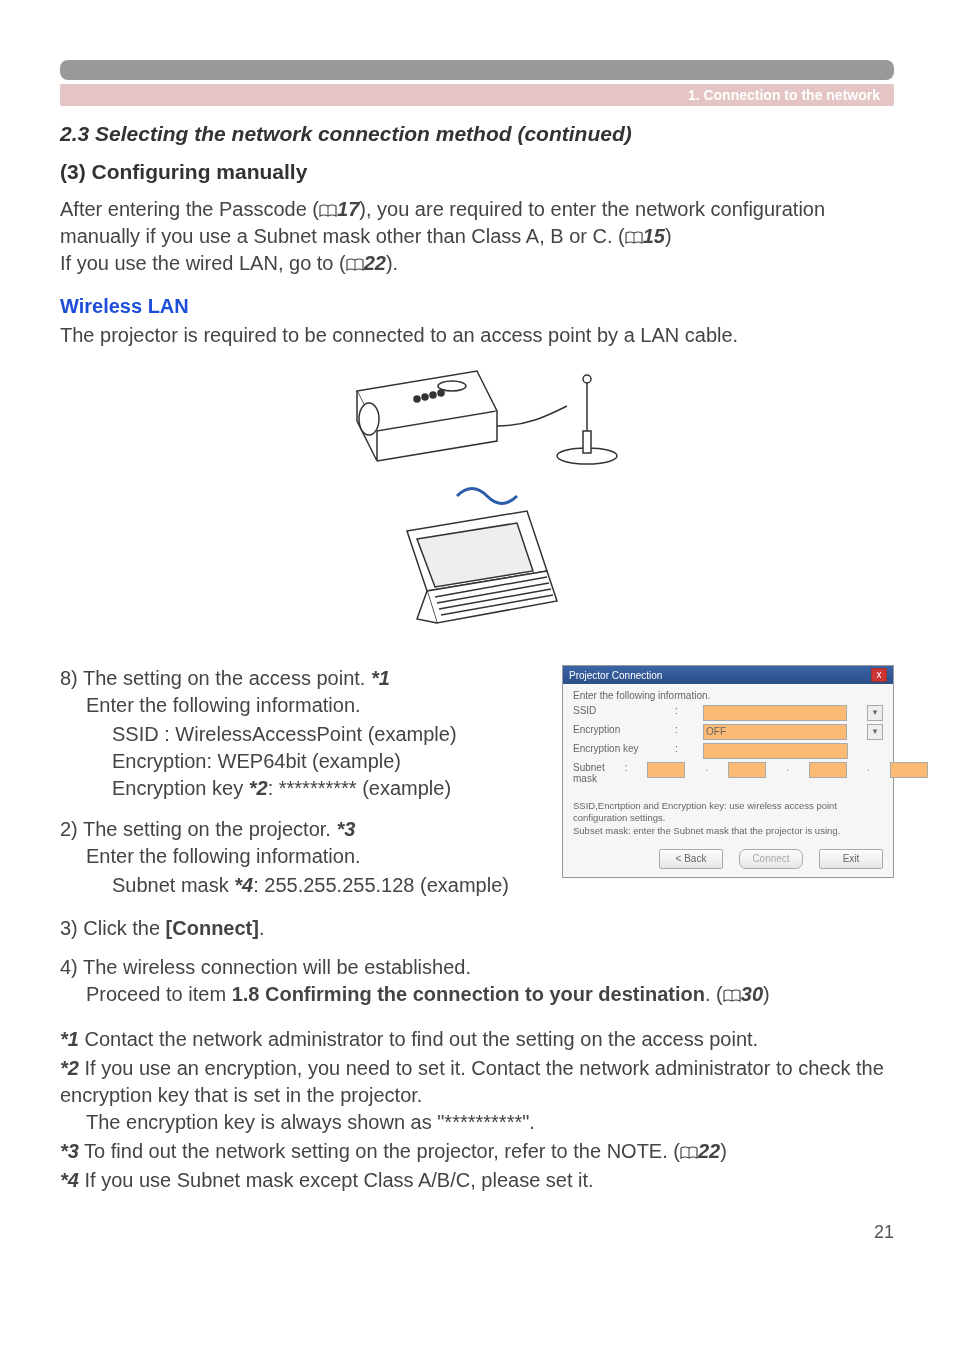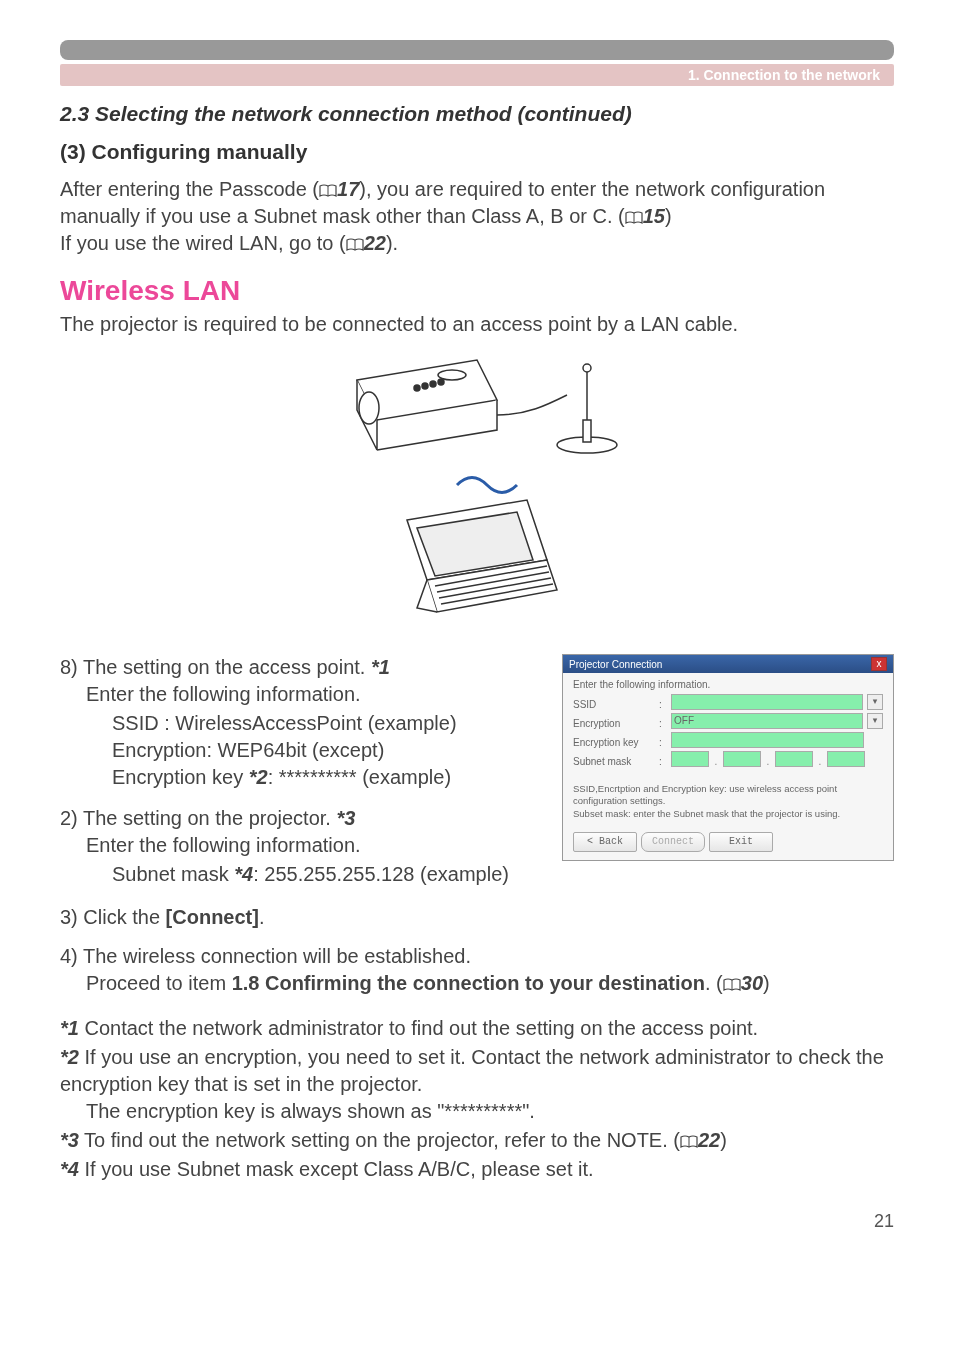--- a/index.html
+++ b/index.html
@@ -4,21 +4,21 @@
 <style>
   body {
     margin: 0;
     padding: 0;
     font-family: Arial, Helvetica, sans-serif;
     background: #fff;
     color: #444;
     width: 954px;
   }
   .page {
-    padding: 40px 60px 40px 60px;
+    padding: 60px 60px 40px 60px;
     box-sizing: border-box;
   }
   .header-bar {
     background: #999;
     border-radius: 8px;
     height: 20px;
     margin-bottom: 4px;
   }
   .section-bar {
     background: #e4c4c4;
@@ -52,23 +52,23 @@
     margin: 4px 0 12px 0;
   }
   .book {
     display: inline-block;
     width: 18px;
     height: 14px;
     vertical-align: -2px;
   }
   .refnum { font-weight: bold; font-style: italic; }
   h4.bold {
-    font-size: 28px;
+    font-size: 20px;
     font-weight: bold;
-    color: #ec4899;
+    color: #1d4ed8;
     margin: 18px 0 4px 0;
   }
   .diagram-wrap {
     text-align: center;
     margin: 10px 0 16px 0;
   }
   .row { display: flex; gap: 20px; align-items: flex-start; }
   .col-left { flex: 1; }
   .dialog-shot {
     width: 330px;
@@ -91,44 +91,44 @@
     background: #c33;
     color: #fff;
     width: 14px;
     height: 12px;
     text-align: center;
     line-height: 12px;
     font-size: 10px;
     border: 1px solid #933;
   }
   .dlg-body { padding: 6px 10px 4px 10px; }
-  .dlg-row { display: flex; align-items: flex-end; margin: 3px 0; gap: 4px; }
+  .dlg-row { display: flex; align-items: flex-start; margin: 3px 0; gap: 20px; }
   .dlg-label { width: 82px; }
   .dlg-colon { width: 8px; }
   .dlg-field {
     flex: 1;
     height: 14px;
-    background: #86efac;
+    background: #fdba74;
     border: 1px solid #aaa;
     font-size: 10px;
     padding: 0 2px;
     line-height: 14px;
   }
   .dlg-dot { width: 6px; text-align: center; color: #888; }
   .dlg-dd {
     width: 14px;
     height: 14px;
     border: 1px solid #aaa;
     background: #eee;
     text-align: center;
     line-height: 12px;
     font-size: 9px;
   }
   .dlg-note { font-size: 9.5px; color: #666; margin: 16px 0 4px 0; line-height: 1.3; }
-  .dlg-btns { display: flex; gap: 4px; padding: 4px 10px 8px 10px; font-family: Liberation Mono, monospace; }
+  .dlg-btns { display: flex; justify-content: flex-end; gap: 16px; padding: 4px 10px 8px 10px; }
   .dlg-btn {
     border: 1px solid #aaa;
     background: linear-gradient(#fdfdfd, #e6e6e6);
     width: 62px;
     height: 18px;
     font-size: 10px;
     text-align: center;
     line-height: 18px;
     border-radius: 2px;
   }
@@ -207,21 +207,21 @@
   </div>
 
   <div class="row">
     <div class="col-left">
       <p class="body" style="margin-bottom:2px">
         <span>8) The setting on the access point. </span><span class="starnote">*1</span><br>
         <span class="indent1" style="display:inline-block">Enter the following information.</span>
       </p>
       <p class="body indent2" style="margin-top:0;margin-bottom:14px">
         <span>SSID : WirelessAccessPoint (example)</span><br>
-        <span>Encryption: WEP64bit (except)</span><br>
+        <span>Encryption: WEP64bit (example)</span><br>
         <span>Encryption key </span><span class="starnote">*2</span><span>: ********** (example)</span>
       </p>
 
       <p class="body" style="margin-bottom:2px">
         <span>2) The setting on the projector. </span><span class="starnote">*3</span><br>
         <span class="indent1" style="display:inline-block">Enter the following information.</span>
       </p>
       <p class="body indent2" style="margin-top:0">
         <span>Subnet mask </span><span class="starnote">*4</span><span>: 255.255.255.128 (example)</span>
       </p>

